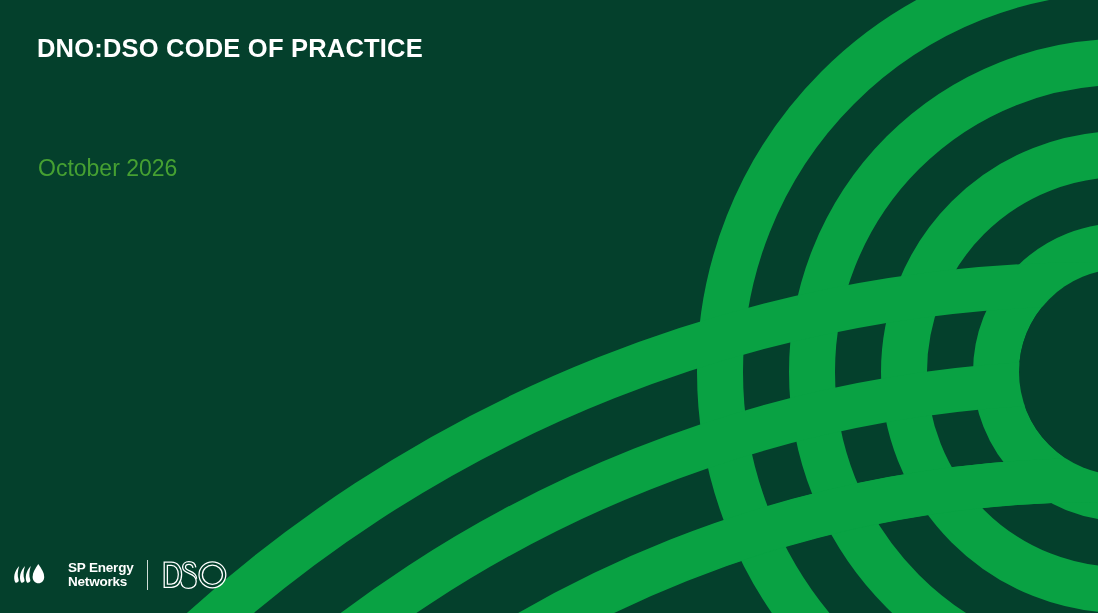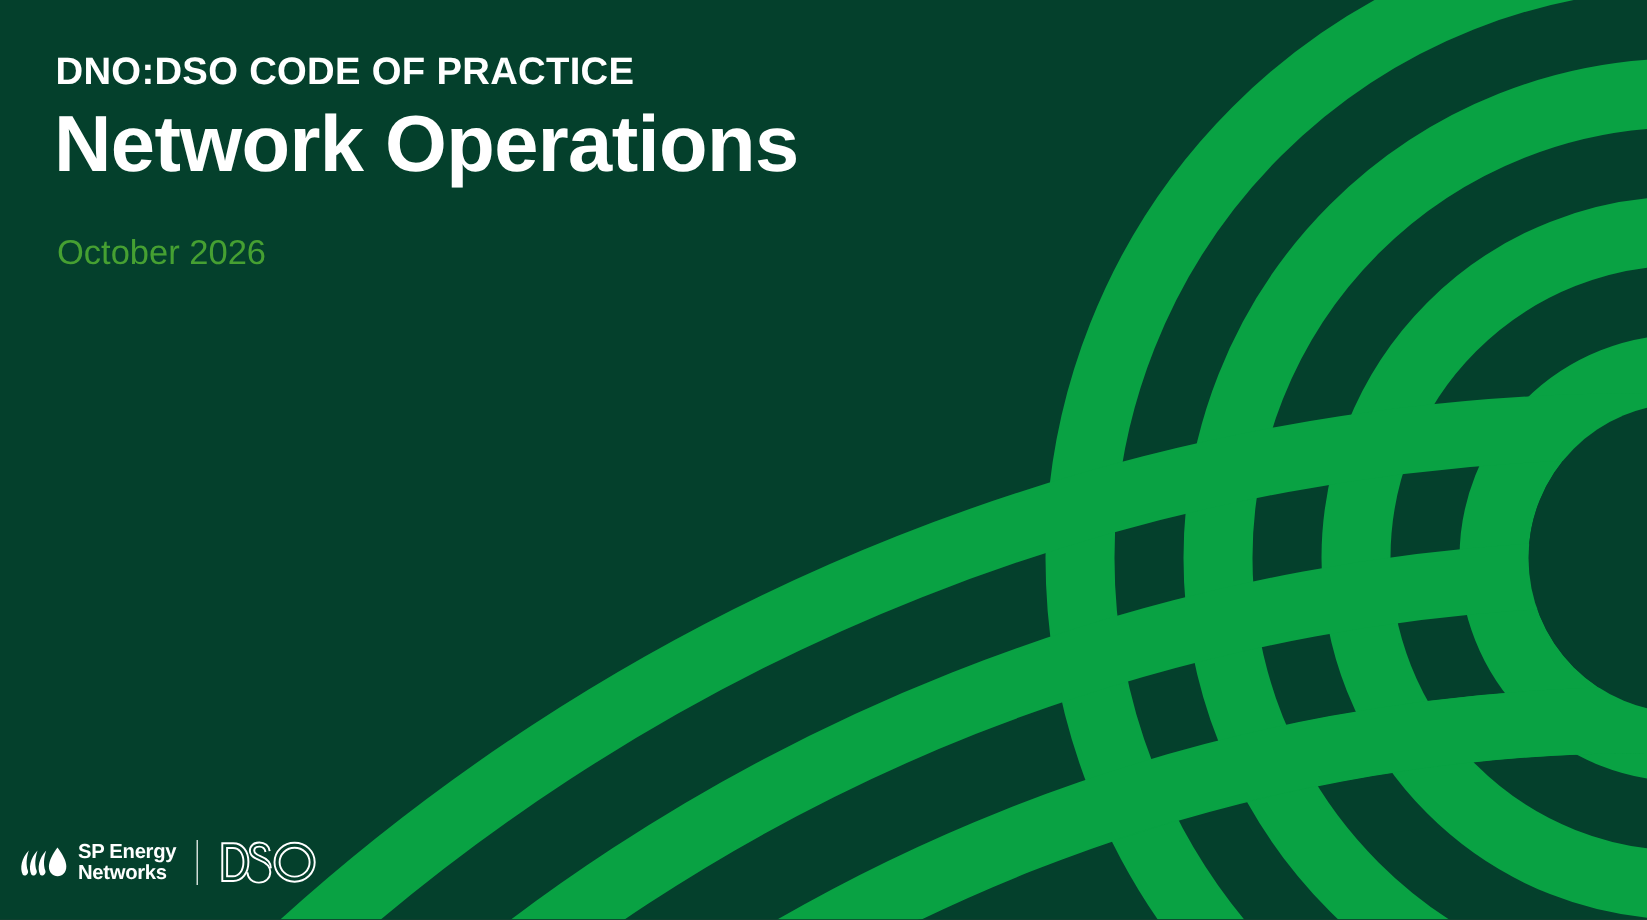--- a/index.html
+++ b/index.html
@@ -67,22 +67,21 @@
     left: 12px;
     top: 557px;
     height: 36px;
     display: flex;
     align-items: center;
     gap: 0px;
     z-index: 6;
   }
   #spen-logo {
     display: flex;
-    align-items: center;
-    gap: 6px;
+    gap: 22px;
   }
   #spen-mark {
     display: block;
   }
   #spen-wordmark {
     color: #ffffff;
     font-size: 13.5px;
     font-weight: bold;
     line-height: 1.02;
     letter-spacing: -0.2px;
@@ -127,21 +126,20 @@
       <circle cx="1098" cy="1620" r="1336"></circle>
     </g>
 
     <g clip-path="url(#slide-clip)">
       <circle cx="1122" cy="372" r="103" fill="#04402c"></circle>
     </g>
   </svg>
 
   <div class="text-layer">
     <div id="eyebrow" style="color: rgb(255, 255, 255);">DNO:DSO CODE OF PRACTICE</div>
-    <div id="title" style="color: rgb(255, 255, 255);">Network Operations</div>
     <div id="date" style="color: rgb(70, 160, 50);">October 2026</div>
   </div>
 
   <div id="logo-lockup">
 
     <div id="spen-logo">
       <svg id="spen-mark" width="34" height="26" viewBox="0 0 34 26" xmlns="http://www.w3.org/2000/svg">
         <g fill="#ffffff">
           <path d="M3.2 21.2 C1.0 16.6 2.4 10.2 7.2 5.0 C5.6 10.0 5.2 14.6 6.6 18.4 C7.0 19.6 6.6 20.6 5.6 21.3 C4.8 21.9 3.7 21.9 3.2 21.2 Z"></path>
           <path d="M9.0 21.2 C6.8 16.6 8.2 10.2 13.0 5.0 C11.4 10.0 11.0 14.6 12.4 18.4 C12.8 19.6 12.4 20.6 11.4 21.3 C10.6 21.9 9.5 21.9 9.0 21.2 Z"></path>

